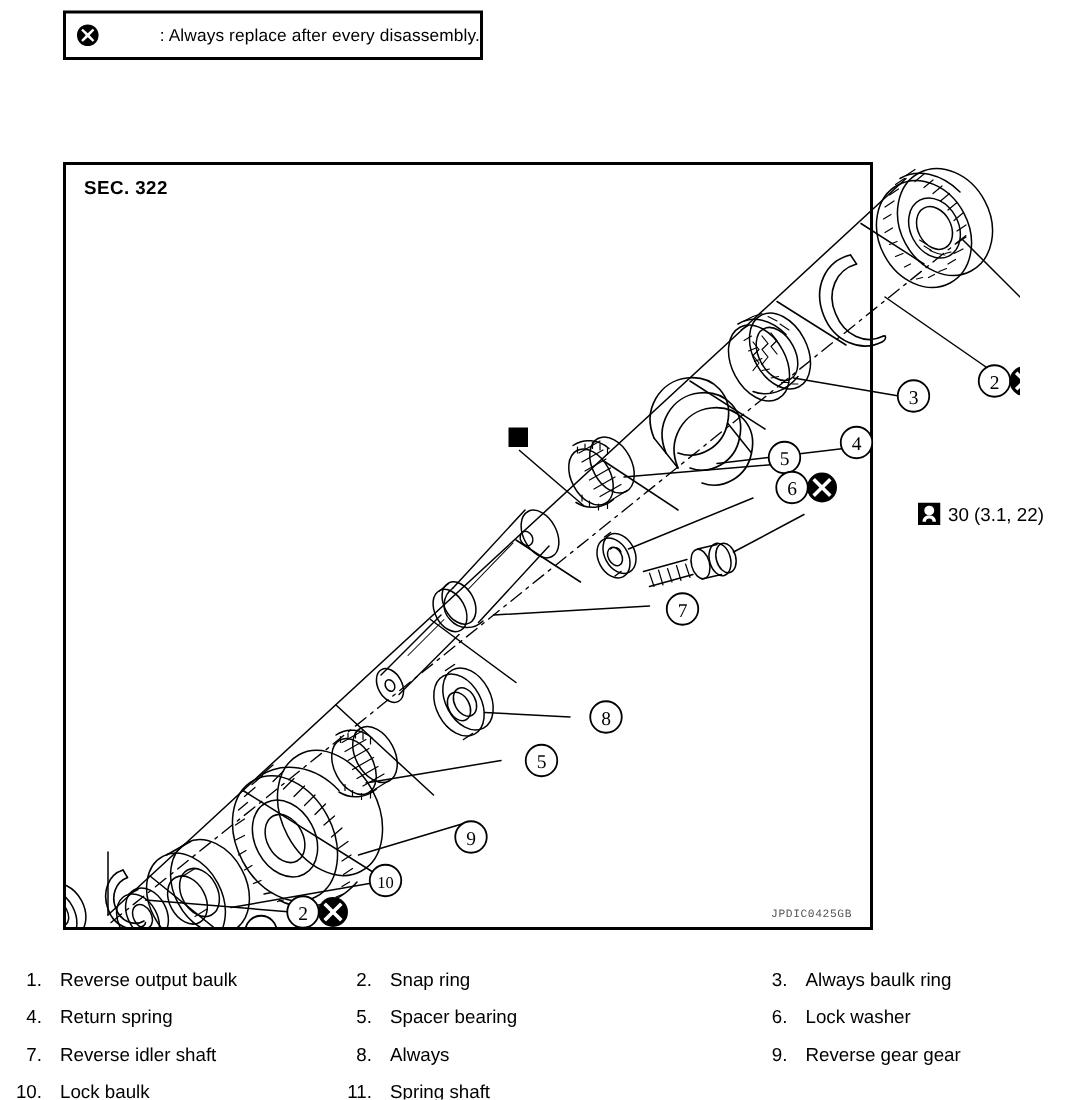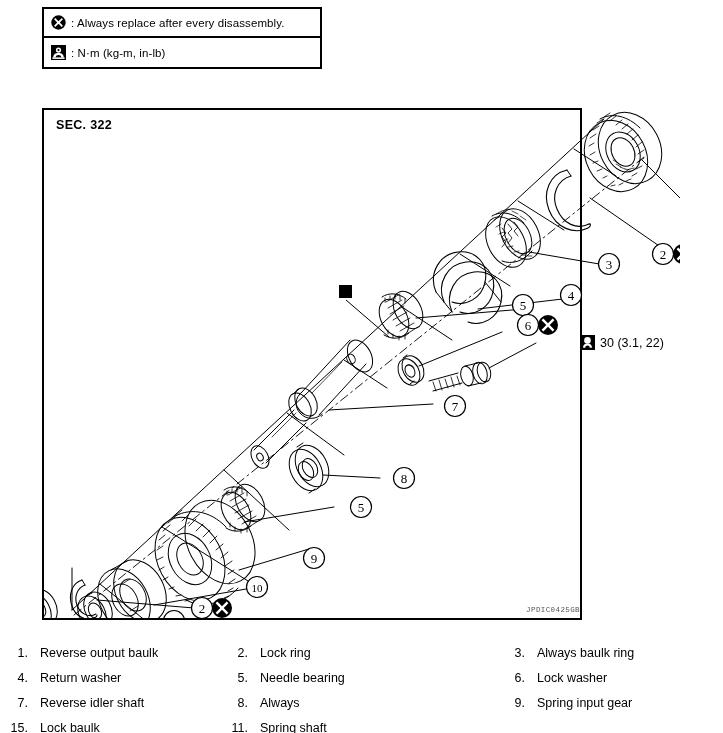--- a/index.html
+++ b/index.html
@@ -12,20 +12,21 @@
   
   #legend{
     position:absolute;left:42px;top:7px;width:280px;
     border:2px solid #000;box-sizing:border-box;
     background:#fff;
   }
   .legend-row{
     display:flex;align-items:center;height:29px;
     border-bottom:2px solid #000;box-sizing:border-box;
     padding-left:7px;
+    justify-content:space-between;
   }
   .legend-row:last-child{border-bottom:none;}
   .legend-text{font-size:11.5px;margin-left:5px;white-space:nowrap;letter-spacing:.1px;}
 
   
   .xmark{width:15px;height:15px;flex:0 0 15px;position:relative;}
   .xmark svg{display:block;}
 
   
   .torque{width:15px;height:15px;flex:0 0 15px;}
@@ -34,21 +35,21 @@
   
   #frame{
     position:absolute;left:42px;top:108px;width:540px;height:512px;
     border:2px solid #000;box-sizing:border-box;background:#fff;
   }
   #sec-label{
     position:absolute;left:12px;top:8px;
     font-size:12.5px;font-weight:bold;letter-spacing:.3px;
   }
   #fig-id{
-    position:absolute;right:0;bottom:4px;
+    position:absolute;right:12px;bottom:4px;
     font-size:7.5px;color:#555;letter-spacing:.4px;
     font-family:"Liberation Mono",monospace;
   }
   #art{position:absolute;left:0;top:0;width:636px;height:508px;}
 
   
   #parts{
     position:absolute;left:0px;top:640px;width:723px;height:93px;
   }
   .part-col{position:absolute;top:0;}
@@ -64,32 +65,20 @@
   <div class="legend-row">
     <span class="xmark">
       <svg width="15" height="15" viewBox="0 0 15 15">
         <circle cx="7.5" cy="7.5" r="7.2" fill="#000"></circle>
         <path d="M4.2 3.1 L7.5 6.2 L10.8 3.1 L11.9 4.2 L8.8 7.5 L11.9 10.8 L10.8 11.9 L7.5 8.8 L4.2 11.9 L3.1 10.8 L6.2 7.5 L3.1 4.2 Z" fill="#fff"></path>
       </svg>
     </span>
     <span class="legend-text">: Always replace after every disassembly.</span>
   </div>
 
-  <div class="legend-row">
-    <span class="torque">
-      <svg width="15" height="15" viewBox="0 0 15 15">
-        <rect x="0" y="0" width="15" height="15" fill="#000"></rect>
-        <circle cx="7.5" cy="5.1" r="2.6" fill="#fff"></circle>
-        <circle cx="7.5" cy="5.1" r="1.1" fill="#000"></circle>
-        <path d="M2.2 12.6 C2.2 9.4 4.6 8.0 7.5 8.0 C10.4 8.0 12.8 9.4 12.8 12.6 L10.3 12.6 C10.3 10.9 9.1 10.1 7.5 10.1 C5.9 10.1 4.7 10.9 4.7 12.6 Z" fill="#fff"></path>
-        <rect x="1.4" y="12.4" width="12.2" height="1.5" fill="#fff"></rect>
-      </svg>
-    </span>
-    <span class="legend-text">: N·m (kg-m, in-lb)</span>
-  </div>
 
 </div>
 
 <div id="frame">
   <div id="sec-label">SEC. 322</div>
 
   <svg id="art" viewBox="0 0 636 508">
     <defs>
       <g id="gearTeeth"></g>
     </defs>
@@ -458,21 +447,21 @@
         <circle cx="10" cy="10" r="10" fill="#000"></circle>
         <path d="M5.3 3.6 L10 8.3 L14.7 3.6 L16.4 5.3 L11.7 10 L16.4 14.7 L14.7 16.4 L10 11.7 L5.3 16.4 L3.6 14.7 L8.3 10 L3.6 5.3 Z" fill="#fff"></path>
       </g>
       <g transform="translate(168,488)">
         <circle cx="10" cy="10" r="10" fill="#000"></circle>
         <path d="M5.3 3.6 L10 8.3 L14.7 3.6 L16.4 5.3 L11.7 10 L16.4 14.7 L14.7 16.4 L10 11.7 L5.3 16.4 L3.6 14.7 L8.3 10 L3.6 5.3 Z" fill="#fff"></path>
       </g>
     </g>
   </svg>
 
-  <div style="position:absolute;left:536px;top:225px;display:flex;align-items:center;">
+  <div style="position:absolute;left:568px;top:225px;display:flex;align-items:center;">
     <span class="torque">
       <svg width="15" height="15" viewBox="0 0 15 15">
         <rect x="0" y="0" width="15" height="15" fill="#000"></rect>
         <circle cx="7.5" cy="5.4" r="3.3" fill="#fff"></circle>
         <path d="M3.0 12.8 C3.0 9.9 5.0 8.6 7.5 8.6 C10.0 8.6 12.0 9.9 12.0 12.8 L9.7 12.8 C9.7 11.3 8.8 10.6 7.5 10.6 C6.2 10.6 5.3 11.3 5.3 12.8 Z" fill="#fff"></path>
       </svg>
     </span>
     <span style="font-size:12.5px;margin-left:5px;white-space:nowrap;">30 (3.1, 22)</span>
   </div>
 
@@ -481,40 +470,40 @@
 
 <div id="parts">
 
   <div class="part-col" style="left:8px;">
     <div class="part-item">
       <span class="part-num">1.</span>
       <span class="part-name">Reverse output baulk</span>
     </div>
     <div class="part-item">
       <span class="part-num">4.</span>
-      <span class="part-name">Return washer</span>
+      <span class="part-name">Return spring</span>
     </div>
     <div class="part-item">
       <span class="part-num">7.</span>
       <span class="part-name">Reverse idler shaft</span>
     </div>
     <div class="part-item">
-      <span class="part-num">15.</span>
+      <span class="part-num">10.</span>
       <span class="part-name">Lock baulk</span>
     </div>
   </div>
 
   <div class="part-col" style="left:228px;">
     <div class="part-item">
       <span class="part-num">2.</span>
-      <span class="part-name">Lock ring</span>
+      <span class="part-name">Snap ring</span>
     </div>
     <div class="part-item">
       <span class="part-num">5.</span>
-      <span class="part-name">Needle bearing</span>
+      <span class="part-name">Spacer bearing</span>
     </div>
     <div class="part-item">
       <span class="part-num">8.</span>
       <span class="part-name">Always</span>
     </div>
     <div class="part-item">
       <span class="part-num">11.</span>
       <span class="part-name">Spring shaft</span>
     </div>
   </div>
@@ -523,16 +512,16 @@
     <div class="part-item">
       <span class="part-num">3.</span>
       <span class="part-name">Always baulk ring</span>
     </div>
     <div class="part-item">
       <span class="part-num">6.</span>
       <span class="part-name">Lock washer</span>
     </div>
     <div class="part-item">
       <span class="part-num">9.</span>
-      <span class="part-name">Spring input gear</span>
+      <span class="part-name">Reverse gear gear</span>
     </div>
   </div>
 </div>
 
 </body></html>

